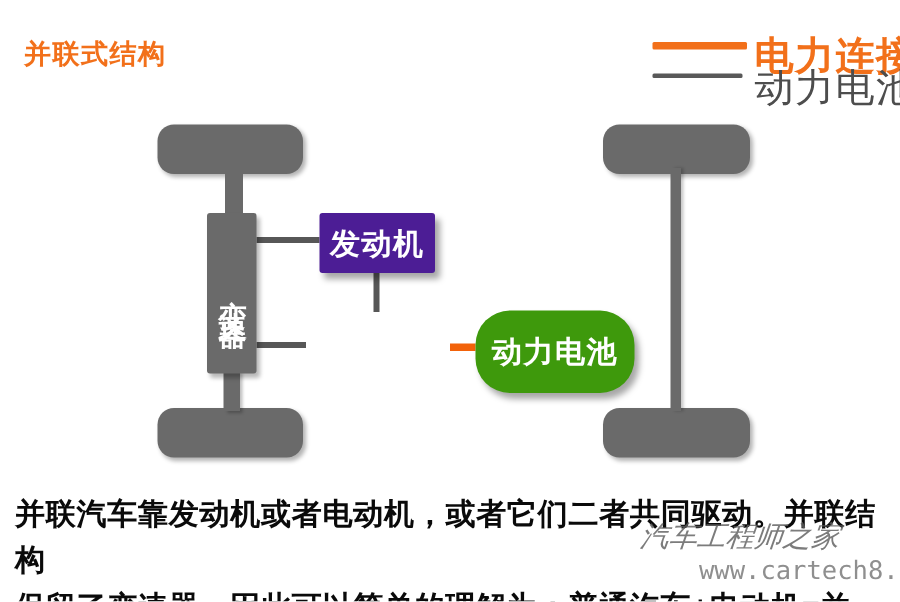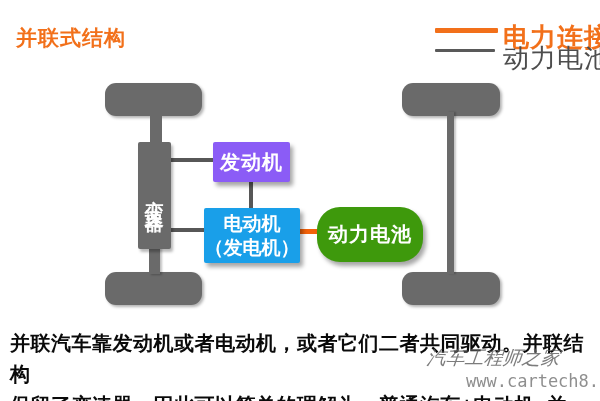--- a/index.html
+++ b/index.html
@@ -11,21 +11,21 @@
     width: 600px;
     height: 401px;
     background: #ffffff;
     overflow: hidden;
   }
 
   
   .page-title {
     position: absolute;
     left: 16px; top: 24px;
-    font-size: 21px;
+    font-size: 18px;
     font-weight: bold;
     color: #f2701a;
     letter-spacing: 1px;
   }
 
   .legend-line {
     position: absolute;
     border-radius: 1px;
   }
   .legend-line.electric { left: 435px; top: 28px; width: 63px; height: 5px; background: #f2701a; }
@@ -78,21 +78,21 @@
   }
   .comp.transmission .vtext {
     writing-mode: vertical-rl;
     text-orientation: upright;
     font-size: 19px;
     letter-spacing: 7px;
     line-height: 33px;
   }
   .comp.engine {
     left: 213px; top: 142px; width: 77px; height: 40px;
-    background: #8b5cf6;
+    background: #4c1d95;
     font-size: 20px;
     letter-spacing: 1px;
   }
   .comp.motor {
     left: 204px; top: 208px; width: 96px; height: 55px;
     background: #199fe9;
     font-size: 19px;
     flex-direction: column;
     line-height: 24px;
     letter-spacing: 0px;
@@ -175,24 +175,20 @@
   <div class="link motor-battery-electric"></div>
 
   <div class="comp transmission">
     <span class="vtext">变速器</span>
   </div>
 
   <div class="comp engine">
     <span>发动机</span>
   </div>
 
-  <div class="comp motor">
-    <span>电动机</span>
-    <span>（发电机）</span>
-  </div>
 
   <div class="comp battery">
     <span>动力电池</span>
   </div>
 
   <div class="description">
     <div>并联汽车靠发动机或者电动机，或者它们二者共同驱动。并联结构</div>
     <div>保留了变速器，因此可以简单的理解为：普通汽车+电动机=并联。</div>
   </div>
 

